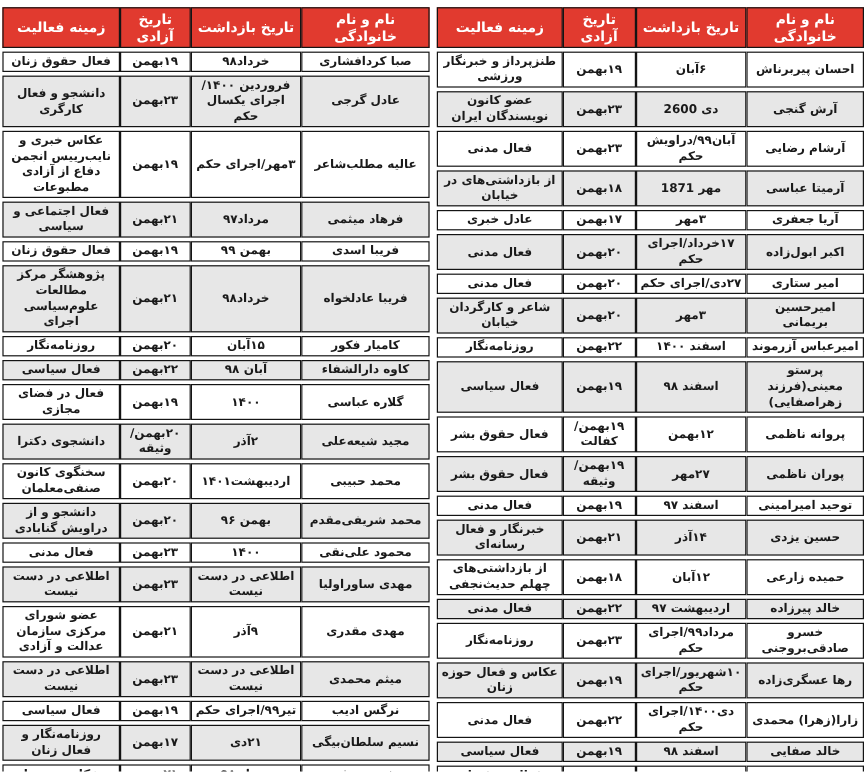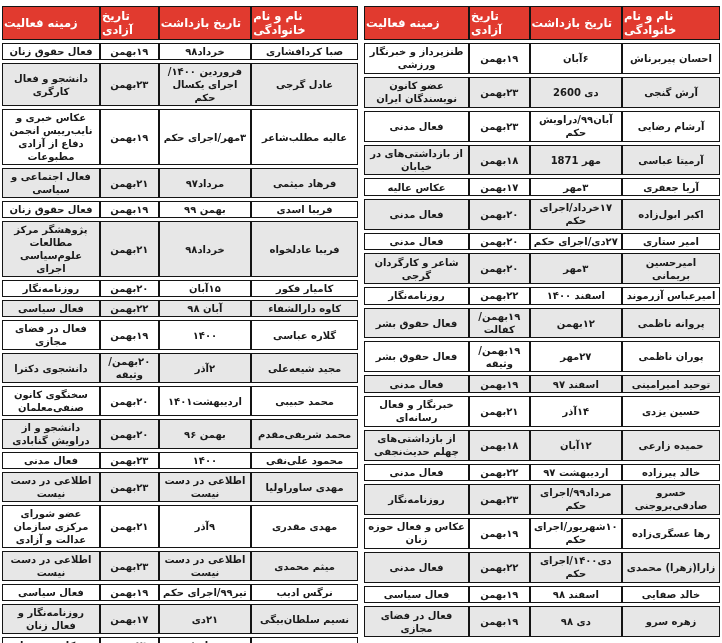--- a/index.html
+++ b/index.html
@@ -13,21 +13,21 @@
   table.grid-table{
     flex:1 1 0;width:356px;height:637px;
     border-collapse:separate;border-spacing:0 3px;
     table-layout:fixed;
   }
   th{
     background:var(--header-bg,#e13a2f);
     color:var(--header-text,#ffffff);
     font-size:11.5px;font-weight:bold;
     border:1.5px solid var(--border-color,#141414);
-    height:24px;padding:2px 1px;text-align:left;vertical-align:middle;
+    height:24px;padding:2px 1px;text-align:center;vertical-align:middle;
   }
   td{
     border:1.5px solid var(--border-color,#141414);
     background:#ffffff;
     padding:1px 3px;
     font-size:10px;font-weight:bold;line-height:1.3;
     color:var(--cell-text,#1a1a1a);
     text-align:center;vertical-align:middle;
     overflow:hidden;
   }
@@ -83,45 +83,51 @@
         <tr>
           <td>آرمیتا عباسی</td>
           <td>مهر 1871</td>
           <td>۱۸بهمن</td>
           <td>از بازداشتی‌های در خیابان</td>
         </tr>
         <tr>
           <td>آریا جعفری</td>
           <td>۳مهر</td>
           <td>۱۷بهمن</td>
-          <td>عکاس عالیه</td>
+          <td>عادل خبری</td>
         </tr>
         <tr>
           <td>اکبر ابول‌زاده</td>
           <td>۱۷خرداد/اجرای حکم</td>
           <td>۲۰بهمن</td>
           <td>فعال مدنی</td>
         </tr>
         <tr>
           <td>امیر ستاری</td>
           <td>۲۷دی/اجرای حکم</td>
           <td>۲۰بهمن</td>
           <td>فعال مدنی</td>
         </tr>
         <tr>
           <td>امیرحسین بریمانی</td>
           <td>۳مهر</td>
           <td>۲۰بهمن</td>
-          <td>شاعر و کارگردان گرجی</td>
+          <td>شاعر و کارگردان خیابان</td>
         </tr>
         <tr>
           <td>امیرعباس آزرموند</td>
           <td>اسفند ۱۴۰۰</td>
           <td>۲۲بهمن</td>
           <td>روزنامه‌نگار</td>
+        </tr>
+        <tr>
+          <td>پرستو معینی(فرزند زهراصفایی)</td>
+          <td>اسفند ۹۸</td>
+          <td>۱۹بهمن</td>
+          <td>فعال سیاسی</td>
         </tr>
         <tr>
           <td>پروانه ناظمی</td>
           <td>۱۲بهمن</td>
           <td>۱۹بهمن/ کفالت</td>
           <td>فعال حقوق بشر</td>
         </tr>
         <tr>
           <td>پوران ناظمی</td>
           <td>۲۷مهر</td>

